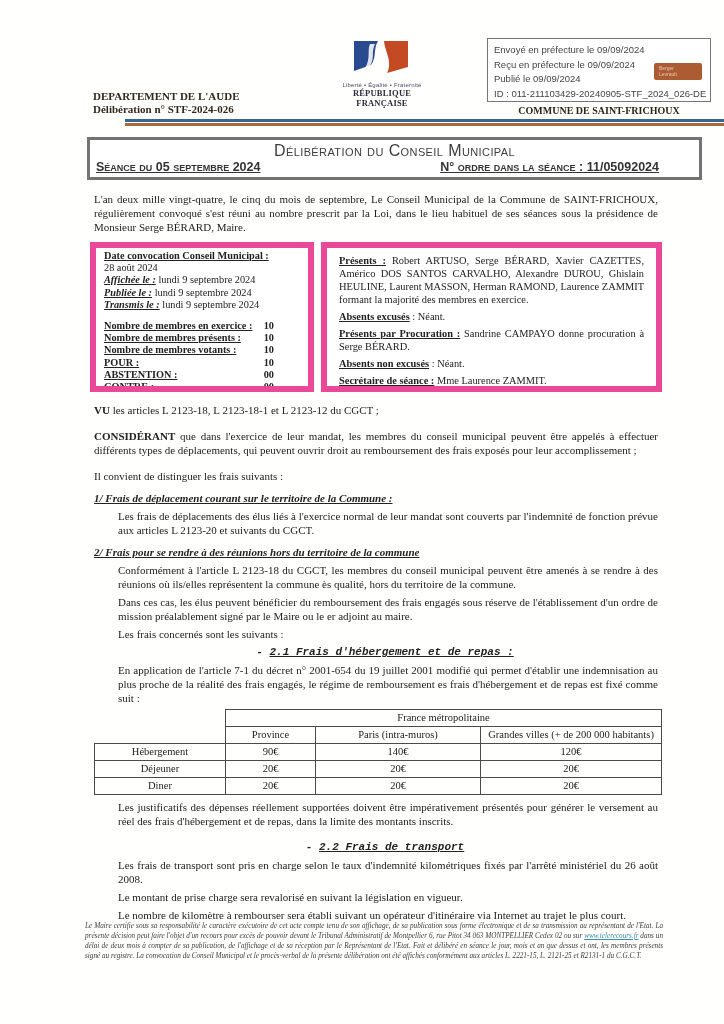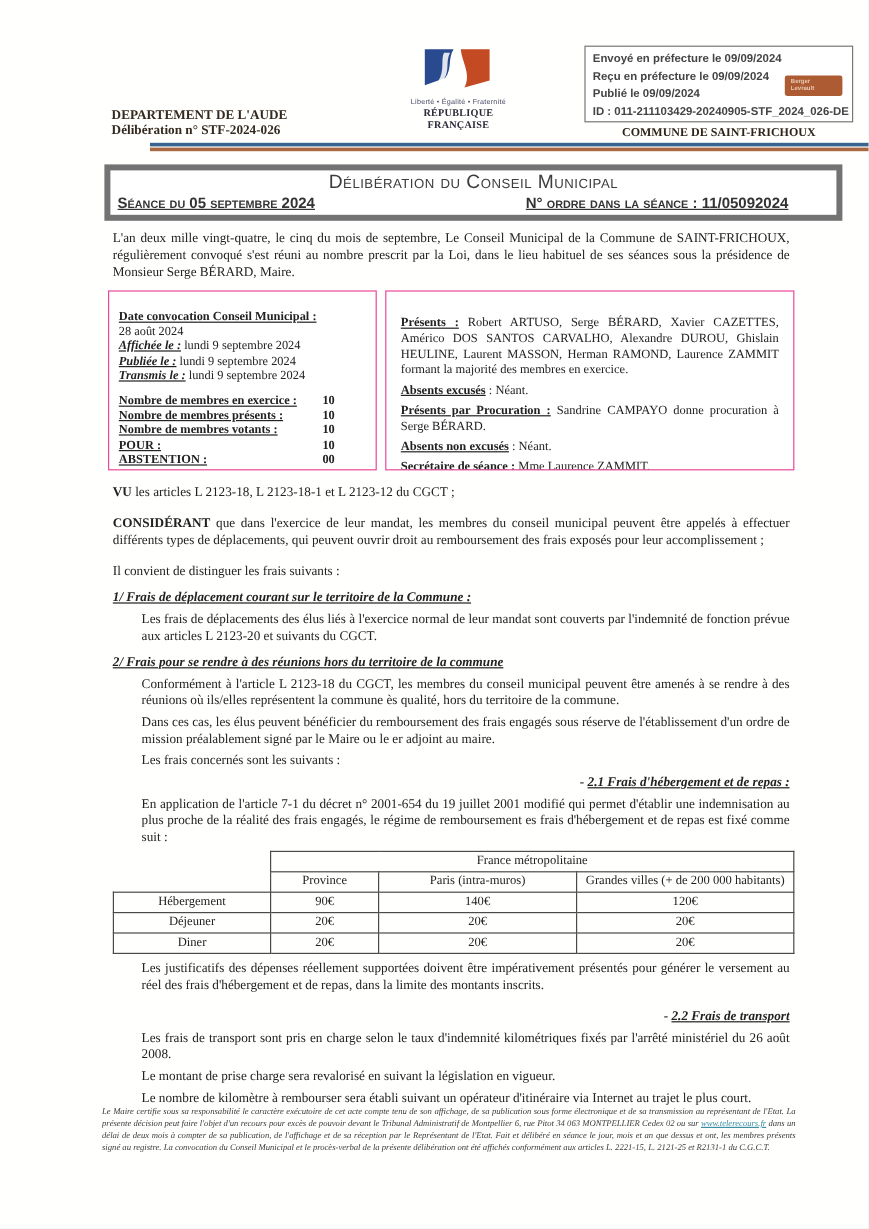--- a/index.html
+++ b/index.html
@@ -8,62 +8,62 @@
     font-family:"Liberation Serif",serif;color:#222;overflow:hidden;margin:0 auto;
   }
   
   .dept{position:absolute;left:93px;top:90px;font-size:11px;font-weight:bold;line-height:13px;color:#33291f;}
   .logo{position:absolute;left:334px;top:40px;width:96px;text-align:center;}
   .logo .motto{font-size:6px;color:#4a4a6a;margin-top:2px;font-family:"Liberation Sans",sans-serif;letter-spacing:.2px;}
   .logo .republic{font-size:8.5px;font-weight:bold;color:#2b2b3b;letter-spacing:.2px;}
   .stamp{
     position:absolute;left:487px;top:38px;width:224px;height:64px;border:1px solid #777;
     font-family:"Liberation Sans",sans-serif;font-size:9.5px;color:#444;
-    padding:4px 0 0 6px;box-sizing:border-box;line-height:14.5px;background:#fff;font-weight:bold;
+    padding:4px 0 0 6px;box-sizing:border-box;line-height:14.5px;background:#fff;
   }
   .badge{
     position:absolute;right:8px;top:24px;width:48px;height:17px;background:#ad5b33;
     border-radius:2px;color:#e9c9b2;font-size:5px;line-height:6px;text-align:left;
     padding:2px 0 0 5px;box-sizing:border-box;font-family:"Liberation Sans",sans-serif;
   }
   .commune{position:absolute;left:487px;top:105px;width:224px;text-align:center;font-size:10px;font-weight:bold;color:#2e2418;}
   .rule{position:absolute;left:125px;right:0;height:2.5px;}
   .rule-blue{top:119px;background:#39648f;}
   .rule-brown{top:123px;background:#a9683f;}
   
   .title-box{
-    position:absolute;left:87px;top:137px;width:615px;border:5px solid #737373;
+    position:absolute;left:87px;top:137px;width:615px;border:3px solid #737373;
     font-family:"Liberation Sans",sans-serif;font-variant:small-caps;color:#3d3d3d;
     padding:2px 6px 3px 6px;box-sizing:border-box;background:#fff;
   }
   .doc-title{text-align:center;font-size:16px;letter-spacing:.4px;}
   .title-row{display:flex;justify-content:space-between;font-size:12.5px;font-weight:bold;color:#333;text-decoration:underline;}
   .title-row .ordre{padding-right:34px;}
   
   .content{position:absolute;left:90px;top:188px;width:572px;font-size:11px;line-height:14px;text-align:justify;}
   .content p{margin:4px;}
   .intro{margin-bottom:8px !important;}
   
   .boxes{display:flex;gap:7px;height:150px;margin-bottom:11px;text-align:left;}
-  .box{border:1px solid #ec4899;box-sizing:border-box;padding:16px 8px;overflow:hidden;background:#fff;}
+  .box{border:6px solid #ec4899;box-sizing:border-box;padding:2px 8px;overflow:hidden;background:#fff;}
   .left-box{width:224px;font-size:10.3px;line-height:12.2px;}
   .right-box{flex:1;font-size:10.4px;line-height:13px;text-align:justify;}
   .bu{font-weight:bold;text-decoration:underline;}
   .biu{font-weight:bold;font-style:italic;text-decoration:underline;}
   .count-row{display:flex;justify-content:space-between;padding-right:26px;text-align:right;}
   .count-row .val{font-weight:bold;}
   .spacer{height:9px;}
   .objet-line{margin-top:11px !important;}
   .objet-line b{font-size:10.2px;font-family:Liberation Serif, serif;}
   
   .mb8{margin-bottom:8px !important;}
   .mb12{margin-bottom:12px !important;}
   .ind{margin-left:28px !important;}
   .sec-title{font-weight:bold;font-style:italic;text-decoration:underline;text-align:left;}
-  .sub-title{margin-left:22px !important;text-align:right;font-weight:bold;}
+  .sub-title{margin-left:22px !important;text-align:center;font-weight:bold;font-family:Liberation Mono, monospace;}
   .sub-title .t{font-style:italic;text-decoration:underline;}
   
   .tbl-wrap{margin:4px 0 5px 4px;}
   table{border-collapse:collapse;width:567px;table-layout:fixed;font-size:10.5px;color:#222;}
   td{border:1px solid #4a4a4a;text-align:center;padding:1px 2px;height:14px;overflow:hidden;white-space:nowrap;}
   td.nob{border:none;background:transparent;}
   
   .footnote{
     position:absolute;left:85px;top:915px;width:578px;font-size:7.2px;line-height:9.8px;
     font-style:italic;color:#3a3a3a;text-align:justify;

